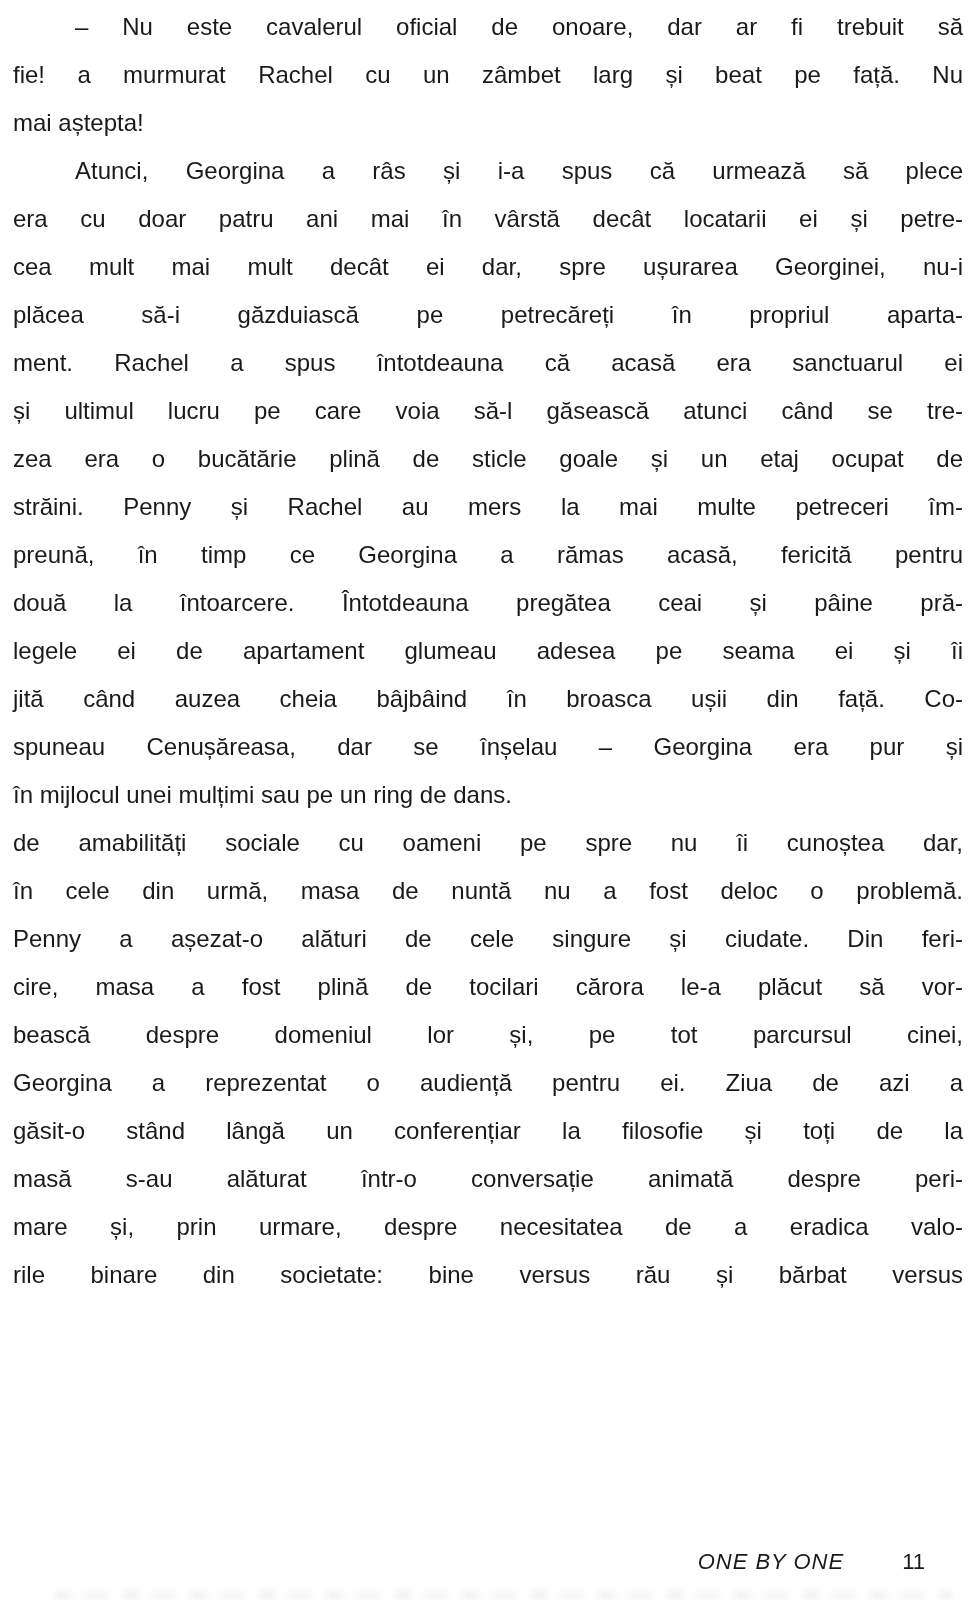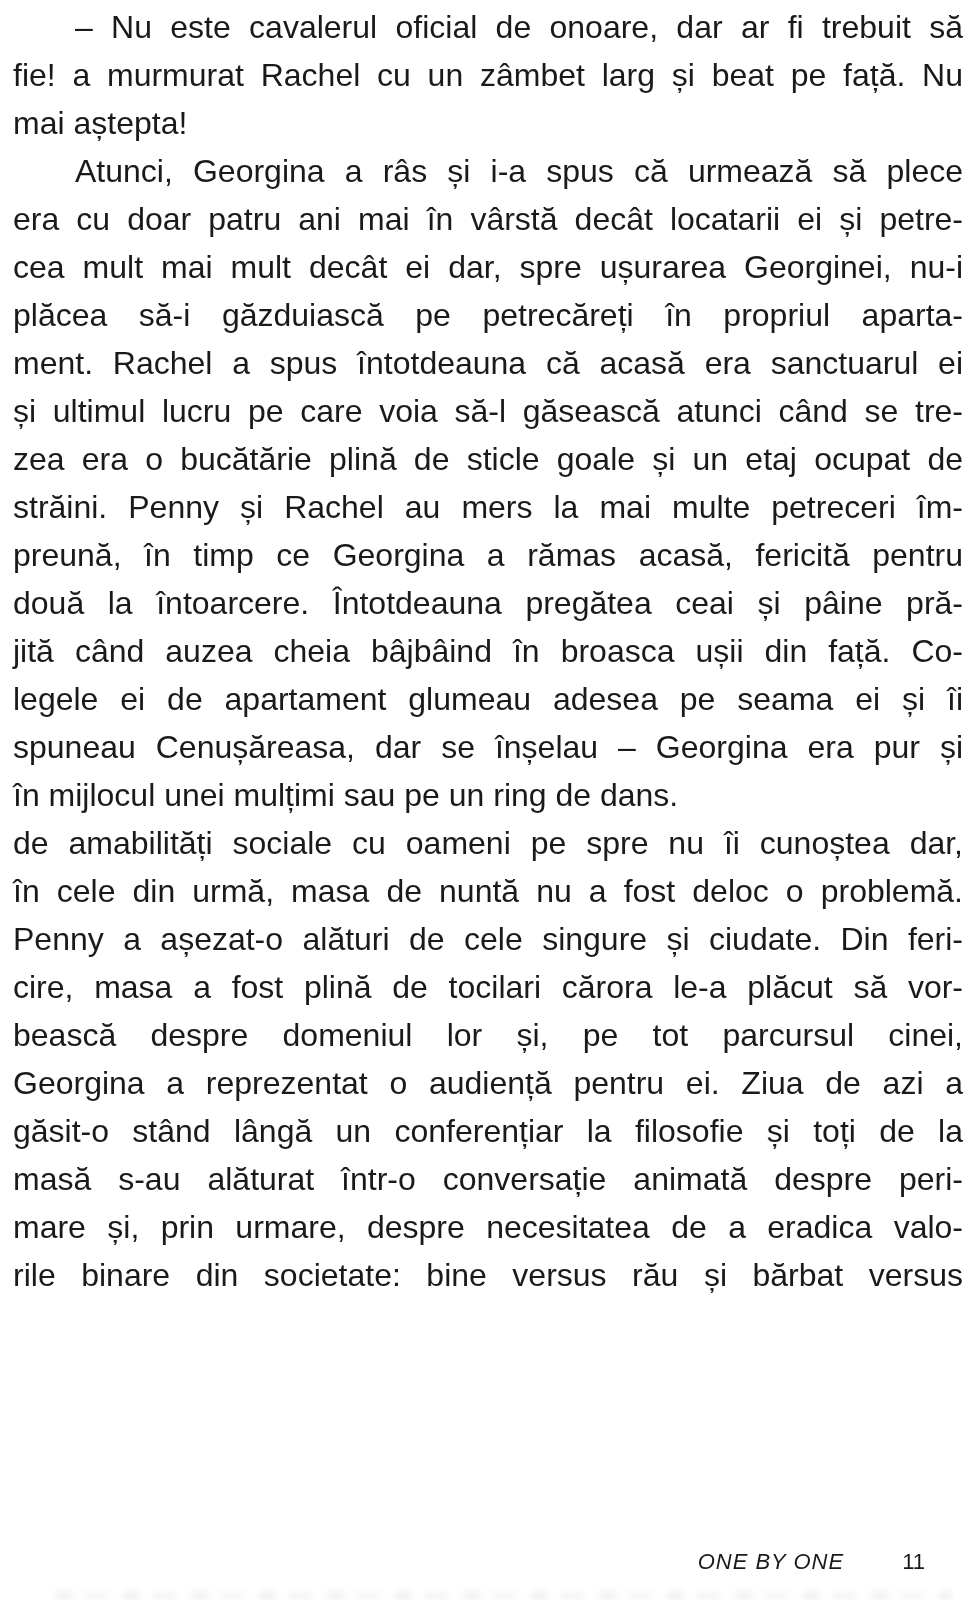--- a/index.html
+++ b/index.html
@@ -16,21 +16,21 @@
     font-family: "Liberation Sans", "DejaVu Sans", sans-serif;
     color: #1a1a1a;
   }
   .text-block {
     position: absolute;
     left: 13px;
     right: 14px;
     top: 3px;
   }
   .line {
-    font-size: 32px;
+    font-size: 24px;
     line-height: 48px;
     font-weight: 400;
     letter-spacing: 0px;
     text-align: justify;
     text-align-last: justify;
     white-space: normal;
   }
   .line.endline {
     text-align-last: left;
   }
@@ -82,22 +82,22 @@
       <div class="line indent">Atunci, Georgina a râs și i-a spus că urmează să plece</div>
       <div class="line">era cu doar patru ani mai în vârstă decât locatarii ei și petre-</div>
       <div class="line">cea mult mai mult decât ei dar, spre ușurarea Georginei, nu-i</div>
       <div class="line">plăcea să-i găzduiască pe petrecăreți în propriul aparta-</div>
       <div class="line">ment. Rachel a spus întotdeauna că acasă era sanctuarul ei</div>
       <div class="line">și ultimul lucru pe care voia să-l găsească atunci când se tre-</div>
       <div class="line">zea era o bucătărie plină de sticle goale și un etaj ocupat de</div>
       <div class="line">străini. Penny și Rachel au mers la mai multe petreceri îm-</div>
       <div class="line">preună, în timp ce Georgina a rămas acasă, fericită pentru</div>
       <div class="line">două la întoarcere. Întotdeauna pregătea ceai și pâine pră-</div>
+      <div class="line">legele ei de apartament glumeau adesea pe seama ei și îi</div>
       <div class="line">jită când auzea cheia bâjbâind în broasca ușii din față. Co-</div>
-      <div class="line">legele ei de apartament glumeau adesea pe seama ei și îi</div>
       <div class="line">spuneau Cenușăreasa, dar se înșelau – Georgina era pur și</div>
       <div class="line endline">în mijlocul unei mulțimi sau pe un ring de dans.</div>
       <div class="line">de amabilități sociale cu oameni pe spre nu îi cunoștea dar,</div>
       <div class="line">în cele din urmă, masa de nuntă nu a fost deloc o problemă.</div>
       <div class="line">Penny a așezat-o alături de cele singure și ciudate. Din feri-</div>
       <div class="line">cire, masa a fost plină de tocilari cărora le-a plăcut să vor-</div>
       <div class="line">bească despre domeniul lor și, pe tot parcursul cinei,</div>
       <div class="line">Georgina a reprezentat o audiență pentru ei. Ziua de azi a</div>
       <div class="line">găsit-o stând lângă un conferențiar la filosofie și toți de la</div>
       <div class="line">masă s-au alăturat într-o conversație animată despre peri-</div>

